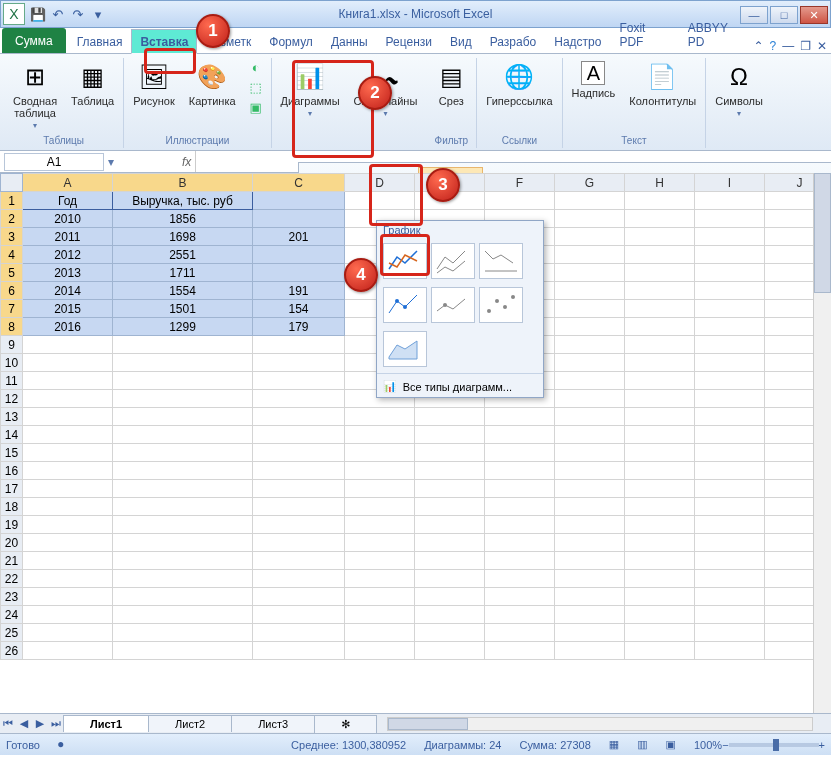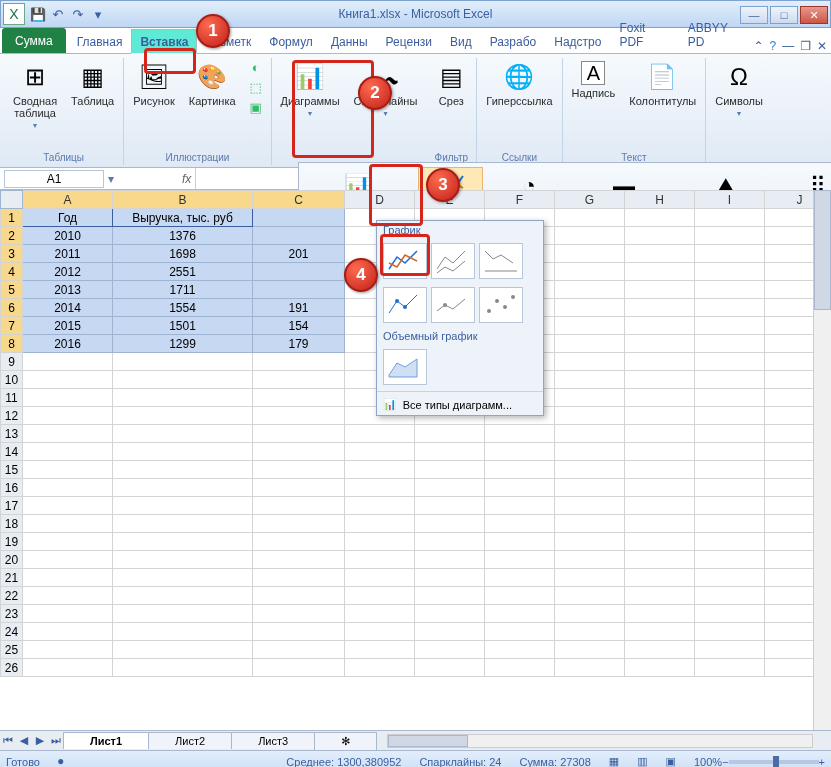--- a/index.html
+++ b/index.html
@@ -20,21 +20,21 @@
   .tab { padding:5px 8px 4px; color:#3a5e9f; border:1px solid transparent; border-bottom:none; cursor:pointer; position:relative;}
   .tab.file { background:#1f8244; color:#fff; border-radius:3px 3px 0 0; margin-right:2px; padding:5px 12px;}
   .tab.active { background:#5eead4; border-color:#a9b8cc; border-bottom:1px solid #f6fafd; margin-bottom:-1px;font-weight:bold; }
   .tabsright { margin-left:auto; display:flex; align-items:center; gap:6px; padding-right:4px; font-size:12px; color:#3a5e9f;}
   .tabsright span { cursor:pointer;}
 
   
   .ribbon { background:linear-gradient(#f6fafd,#dfe9f5); border-bottom:1px solid #a9b8cc; padding:4px 4px 2px; display:flex; align-items:stretch; font-size:11px; }
   .group { border-right:1px solid #c5d3e6; padding:0 6px 2px; display:flex; flex-direction:column; align-items:center; }
   .group-row { display:flex; gap:8px; align-items:flex-start; justify-content:center; flex:1;}
-  .group-label { font-size:10px; color:#5c7aad; text-align:center; margin-top:19px;}
+  .group-label { font-size:10px; color:#5c7aad; text-align:center; margin-top:2px;}
   .ctrl { display:flex; flex-direction:column; align-items:center; gap:2px; cursor:pointer; padding:2px 2px; border:1px solid transparent; border-radius:2px;}
   .ctrl .ico { width:32px; height:32px; display:flex; align-items:center; justify-content:center; font-size:24px; }
   .ctrl .lbl { font-size:11px; color:#2b2b2b; text-align:center; line-height:1.1; white-space:pre; }
   .ctrl .dd { font-size:8px; color:#5c7aad; }
   .stack { display:flex; flex-direction:column; gap:2px;}
   .smico { width:18px; height:18px; display:flex; align-items:center; justify-content:center; font-size:13px; color:#3b6; cursor:pointer;}
 
   
   .gallery { position:absolute; top:162px; left:298px; background:linear-gradient(#f6fafd,#dfe9f5); border:1px solid #a9b8cc; display:flex; padding:4px 6px 6px; gap:8px; }
   .gitem { display:flex; flex-direction:column; align-items:center; cursor:pointer; padding:2px 4px; border:1px solid transparent;}
@@ -320,21 +320,21 @@
           <td></td>
           <td></td>
           <td></td>
           <td></td>
     </tr>
     </tbody>
       <tbody id="datarows">
         <tr>
           <td class="rowh sel">2</td>
           <td class="cell dat">2010</td>
-          <td class="cell dat">1376</td>
+          <td class="cell dat">1856</td>
           <td class="cell dat"></td>
           <td></td>
           <td></td>
           <td></td>
           <td></td>
           <td></td>
           <td></td>
           <td></td>
         </tr>
         <tr>
@@ -670,21 +670,21 @@
   <div class="hscroll">
       <div class="hthumb"></div>
     </div>
 </div>
 
 <div class="status">
   <span>Готово</span>
   <span>⏺</span>
   <div class="spacer"></div>
   <span><span>Среднее:</span> <span>1300,380952</span></span>
-  <span><span>Спарклайны:</span> <span>24</span></span>
+  <span><span>Диаграммы:</span> <span>24</span></span>
   <span><span>Сумма:</span> <span>27308</span></span>
   <span>▦</span>
   <span>▥</span>
   <span>▣</span>
   <div class="zoom">
     <span>100%</span>
     <span>−</span>
     <div class="zbar">
         <div class="zhandle"></div>
       </div>
@@ -730,21 +730,20 @@
       </div>
     <div class="thumb">
         <svg>
           <circle cx="6" cy="20" r="2" fill="#888"></circle>
           <circle cx="14" cy="10" r="2" fill="#888"></circle>
           <circle cx="22" cy="16" r="2" fill="#888"></circle>
           <circle cx="30" cy="6" r="2" fill="#888"></circle>
         </svg>
       </div>
   </div>
-  <div class="ddttl">Объемный график</div>
   <div class="ddrow">
     <div class="thumb">
         <svg>
           <path d="M2,22 L10,10 L18,14 L30,6 L30,24 L2,24 Z" fill="#cfe0f4" stroke="#6fa0d8"></path>
         </svg>
       </div>
   </div>
   <div class="sep"></div>
   <div class="allitem">
     <span>📊</span>

